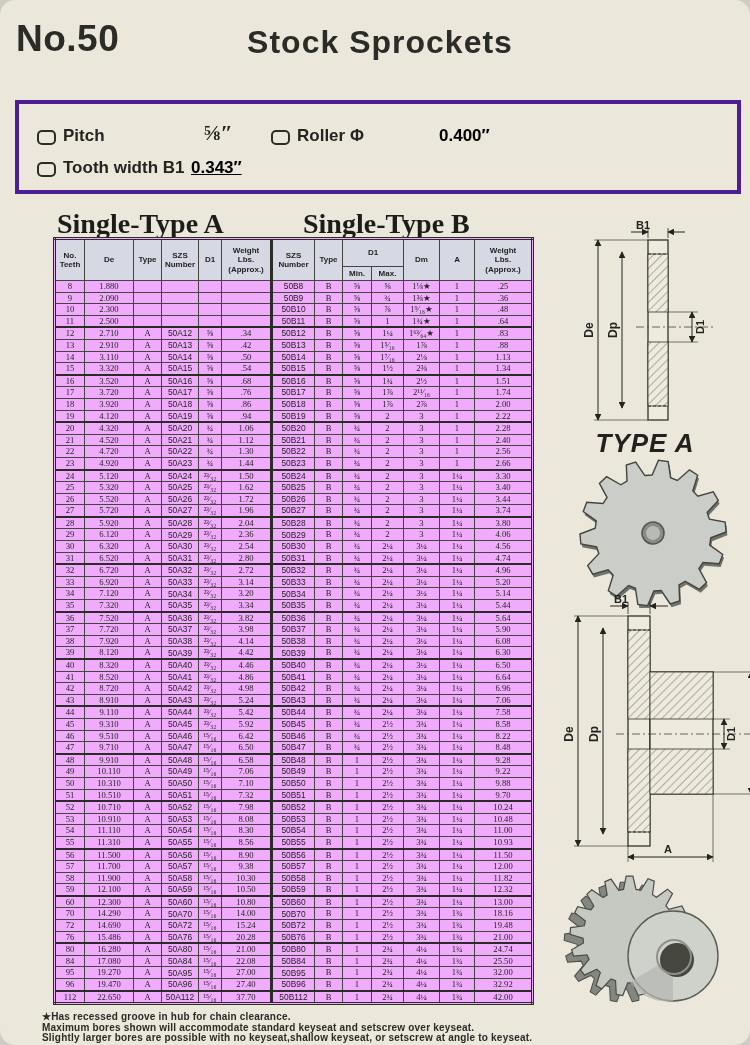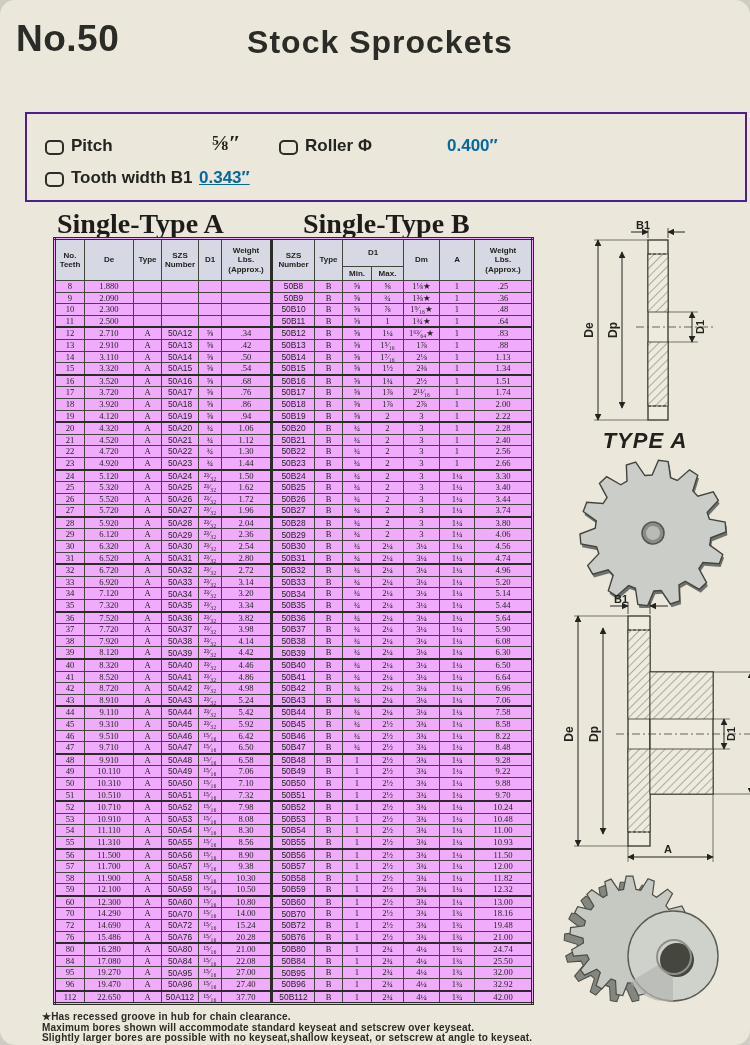--- a/index.html
+++ b/index.html
@@ -5,41 +5,41 @@
   html,body { margin:0; padding:0; background:#cfccc3; }
   #page {
     position:relative; width:750px; height:1045px;
     background:#ebe7da; overflow:hidden;
     font-family:"Liberation Sans", sans-serif; color:#1f1f1c;border-radius:15px;
   }
   
   .catalog-no { position:absolute; left:16px; top:18px; font-size:37px; font-weight:bold; color:#2b2b27; letter-spacing:0.5px; }
   .page-title { position:absolute; left:150px; top:24px; width:460px; text-align:center; font-size:32px; font-weight:bold; color:#2b2b27; letter-spacing:1px; }
   
-  .specs-box { position:absolute; left:15px; top:112px; width:718px; height:86px; border:2px solid #4c1d95; background:transparent;margin-left:10px; }
+  .specs-box { position:absolute; left:15px; top:100px; width:718px; height:86px; border:4px solid #4c1d95; background:transparent; }
   .cb { display:inline-block; width:15px; height:11px; border:2px solid #2c2c28; border-radius:5px; vertical-align:middle; }
   .spec-label { font-size:17px; font-weight:bold; color:#242420; }
-  .spec-val { font-size:17px; font-weight:bold; color:#0369a1; }
+  .spec-val { font-size:17px; font-weight:bold; color:#000000; }
   .frac-big { font-family:"Liberation Serif",serif; font-size:22px; font-weight:bold; }
   
   .section-title { position:absolute; font-family:"Liberation Serif",serif; font-weight:bold; font-size:28px; color:#1c1c19; }
   
   #main-table { position:absolute; left:53px; top:237px; width:481px; border-collapse:collapse; table-layout:fixed;
     background:#f0abfc; border:3px double #2b2b27; }
   #main-table th, #main-table td { border:1px solid #45453f; padding:0; text-align:center; overflow:hidden; }
   #main-table th { background:#d6d8e3; font-size:8px; font-weight:bold; line-height:1.15; white-space:pre-line; }
   #main-table thead tr:first-child th { height:26px; }
   #main-table thead tr:last-child th { height:13px; }
   #main-table td { height:10.6px; font-size:8.6px; line-height:1; font-family:"Liberation Serif",serif; }
   #main-table td:nth-child(4), #main-table td:nth-child(7) { font-family:"Liberation Sans",sans-serif; font-size:8.4px; }
   #main-table tr.grp td { border-top:2px solid #2b2b27; }
   #main-table .bdiv { border-left:3px solid #2b2b27 !important; }
   
   .diag { position:absolute; }
-  .type-label { position:absolute; font-weight:bold; font-style:italic; font-size:22px; color:#21211d; text-align:center; letter-spacing:1px; }
+  .type-label { position:absolute; font-weight:bold; font-style:italic; font-size:26px; color:#21211d; text-align:center; letter-spacing:1px; }
   
   .notes { position:absolute; left:42px; top:1012px; width:600px; font-size:10px; font-weight:bold; color:#2a2a26; line-height:10.5px; letter-spacing:0.2px; }
 </style>
 </head>
 <body>
 
 <div id="page">
 
   <div class="catalog-no">No.50</div>
   <div class="page-title">Stock Sprockets</div>

